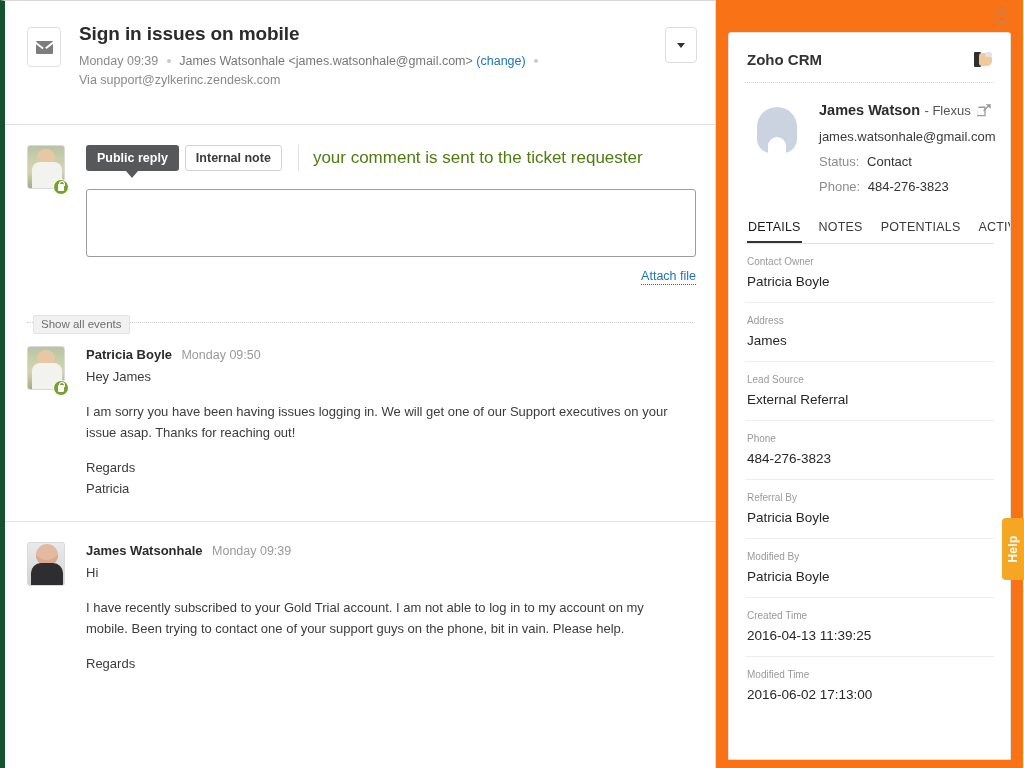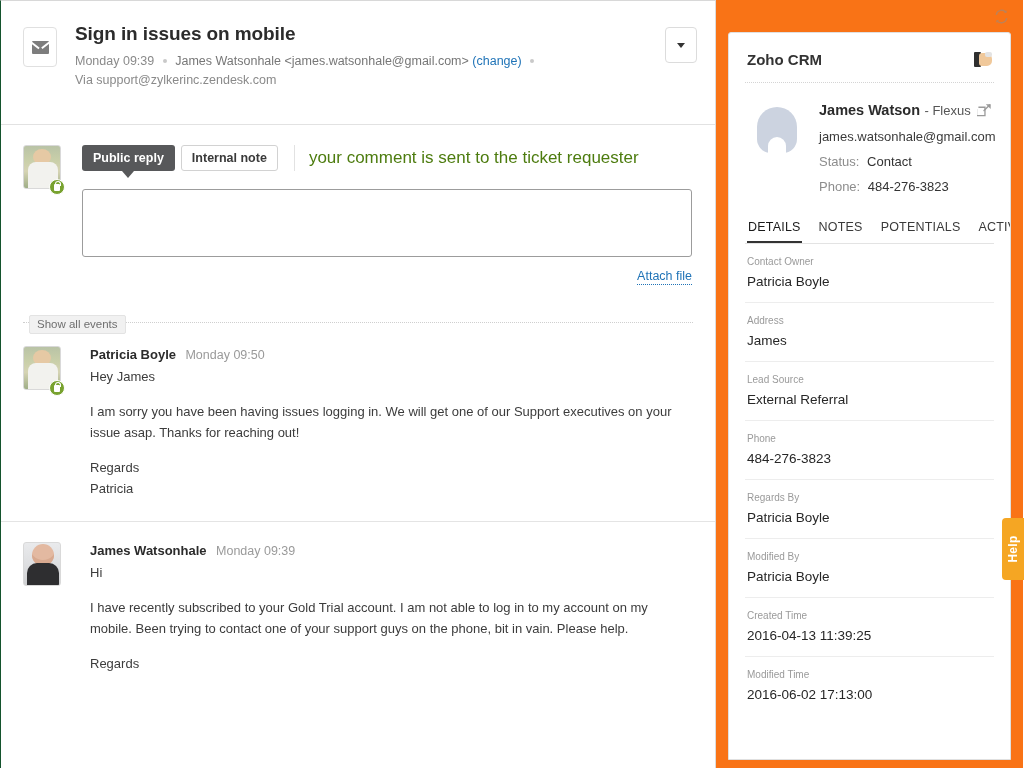--- a/index.html
+++ b/index.html
@@ -8,21 +8,21 @@
     font-family: "Liberation Sans", sans-serif;
     background: #ffffff;
     overflow: hidden;
   }
   .page { position: relative; width: 1024px; height: 768px; display: flex; }
 
   
   .main-col {
     width: 716px; height: 768px;
     background: #ffffff;
-    border-left: 1px solid #14532d;
+    border-left: 5px solid #14532d;
     border-top: 1px solid #d8d8d8;
     border-right: 1px solid #dcdcdc;
     position: relative;
     overflow: hidden;
   }
 
   
   .ticket-header {
     display: flex; align-items: flex-start;
     padding: 22px 18px 20px 22px;
@@ -161,21 +161,21 @@
   }
   .show-events {
     position: relative; display: inline-block; margin-left: 6px;
     background: #f1f1f1; border: 1px solid #e3e3e3; border-radius: 2px;
     font-size: 11.5px; color: #6f6f6f; padding: 2px 7px 3px 7px; cursor: pointer;
   }
 
   
   .comment { display: flex; padding: 16px 24px 0 22px; }
   .comment + .comment { border-top: 1px solid #e4e4e4; margin-top: 22px; padding-top: 20px; }
-  .c-body { flex: 1 1 auto; margin-left: 27px; }
+  .c-body { flex: 1 1 auto; margin-left: 19px; }
   .c-head { line-height: 16px; margin-bottom: 3px; }
   .c-author { font-size: 13px; font-weight: bold; color: #2b2b2b; }
   .c-time { font-size: 12.5px; color: #9a9a9a; margin-left: 5px; }
   .c-text { font-size: 13px; color: #3c3c3c; line-height: 21px; max-width: 600px; }
   .c-text p { margin-top: 14px; }
   .c-text p:first-child { margin-top: 10px; }
   .c-text p.tight { margin-top: 0; }
 
   
   .side-col {
@@ -412,21 +412,21 @@
         </div>
         <div class="field-row">
           <div class="f-label">Lead Source</div>
           <div class="f-value">External Referral</div>
         </div>
         <div class="field-row">
           <div class="f-label">Phone</div>
           <div class="f-value">484-276-3823</div>
         </div>
         <div class="field-row">
-          <div class="f-label">Regards By</div>
+          <div class="f-label">Referral By</div>
           <div class="f-value">Patricia Boyle</div>
         </div>
         <div class="field-row">
           <div class="f-label">Modified By</div>
           <div class="f-value">Patricia Boyle</div>
         </div>
         <div class="field-row">
           <div class="f-label">Created Time</div>
           <div class="f-value">2016-04-13 11:39:25</div>
         </div>

